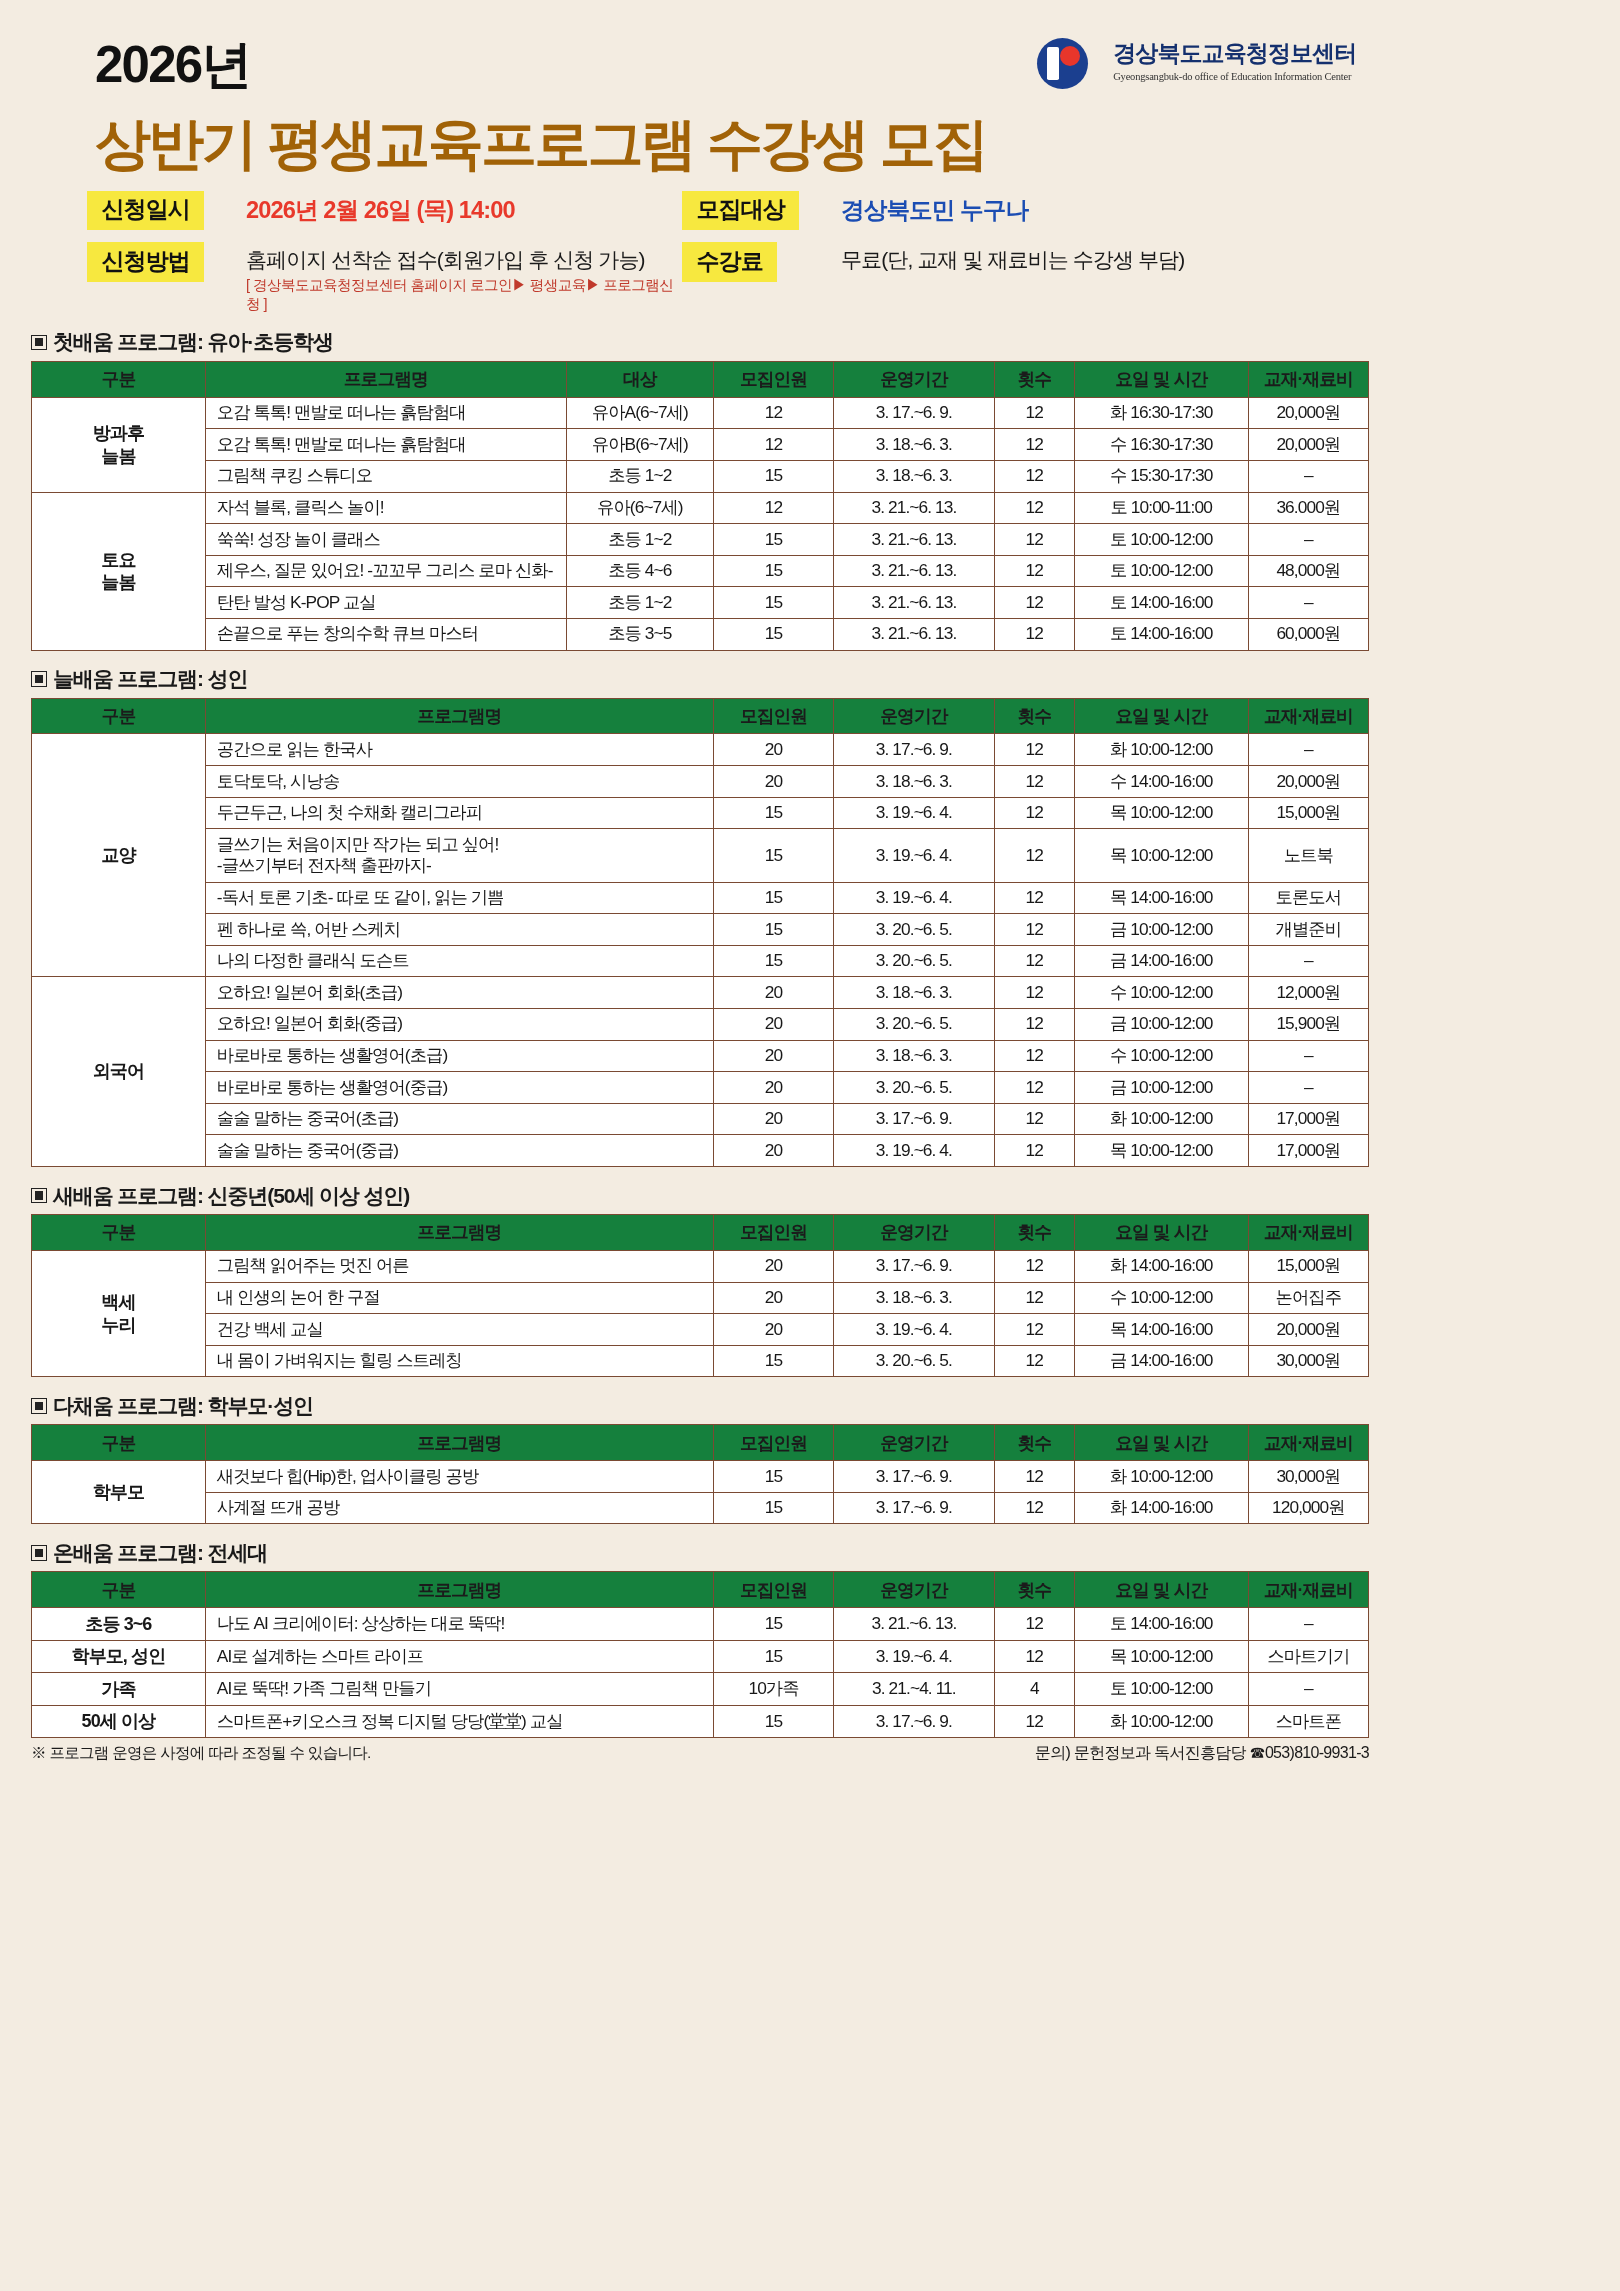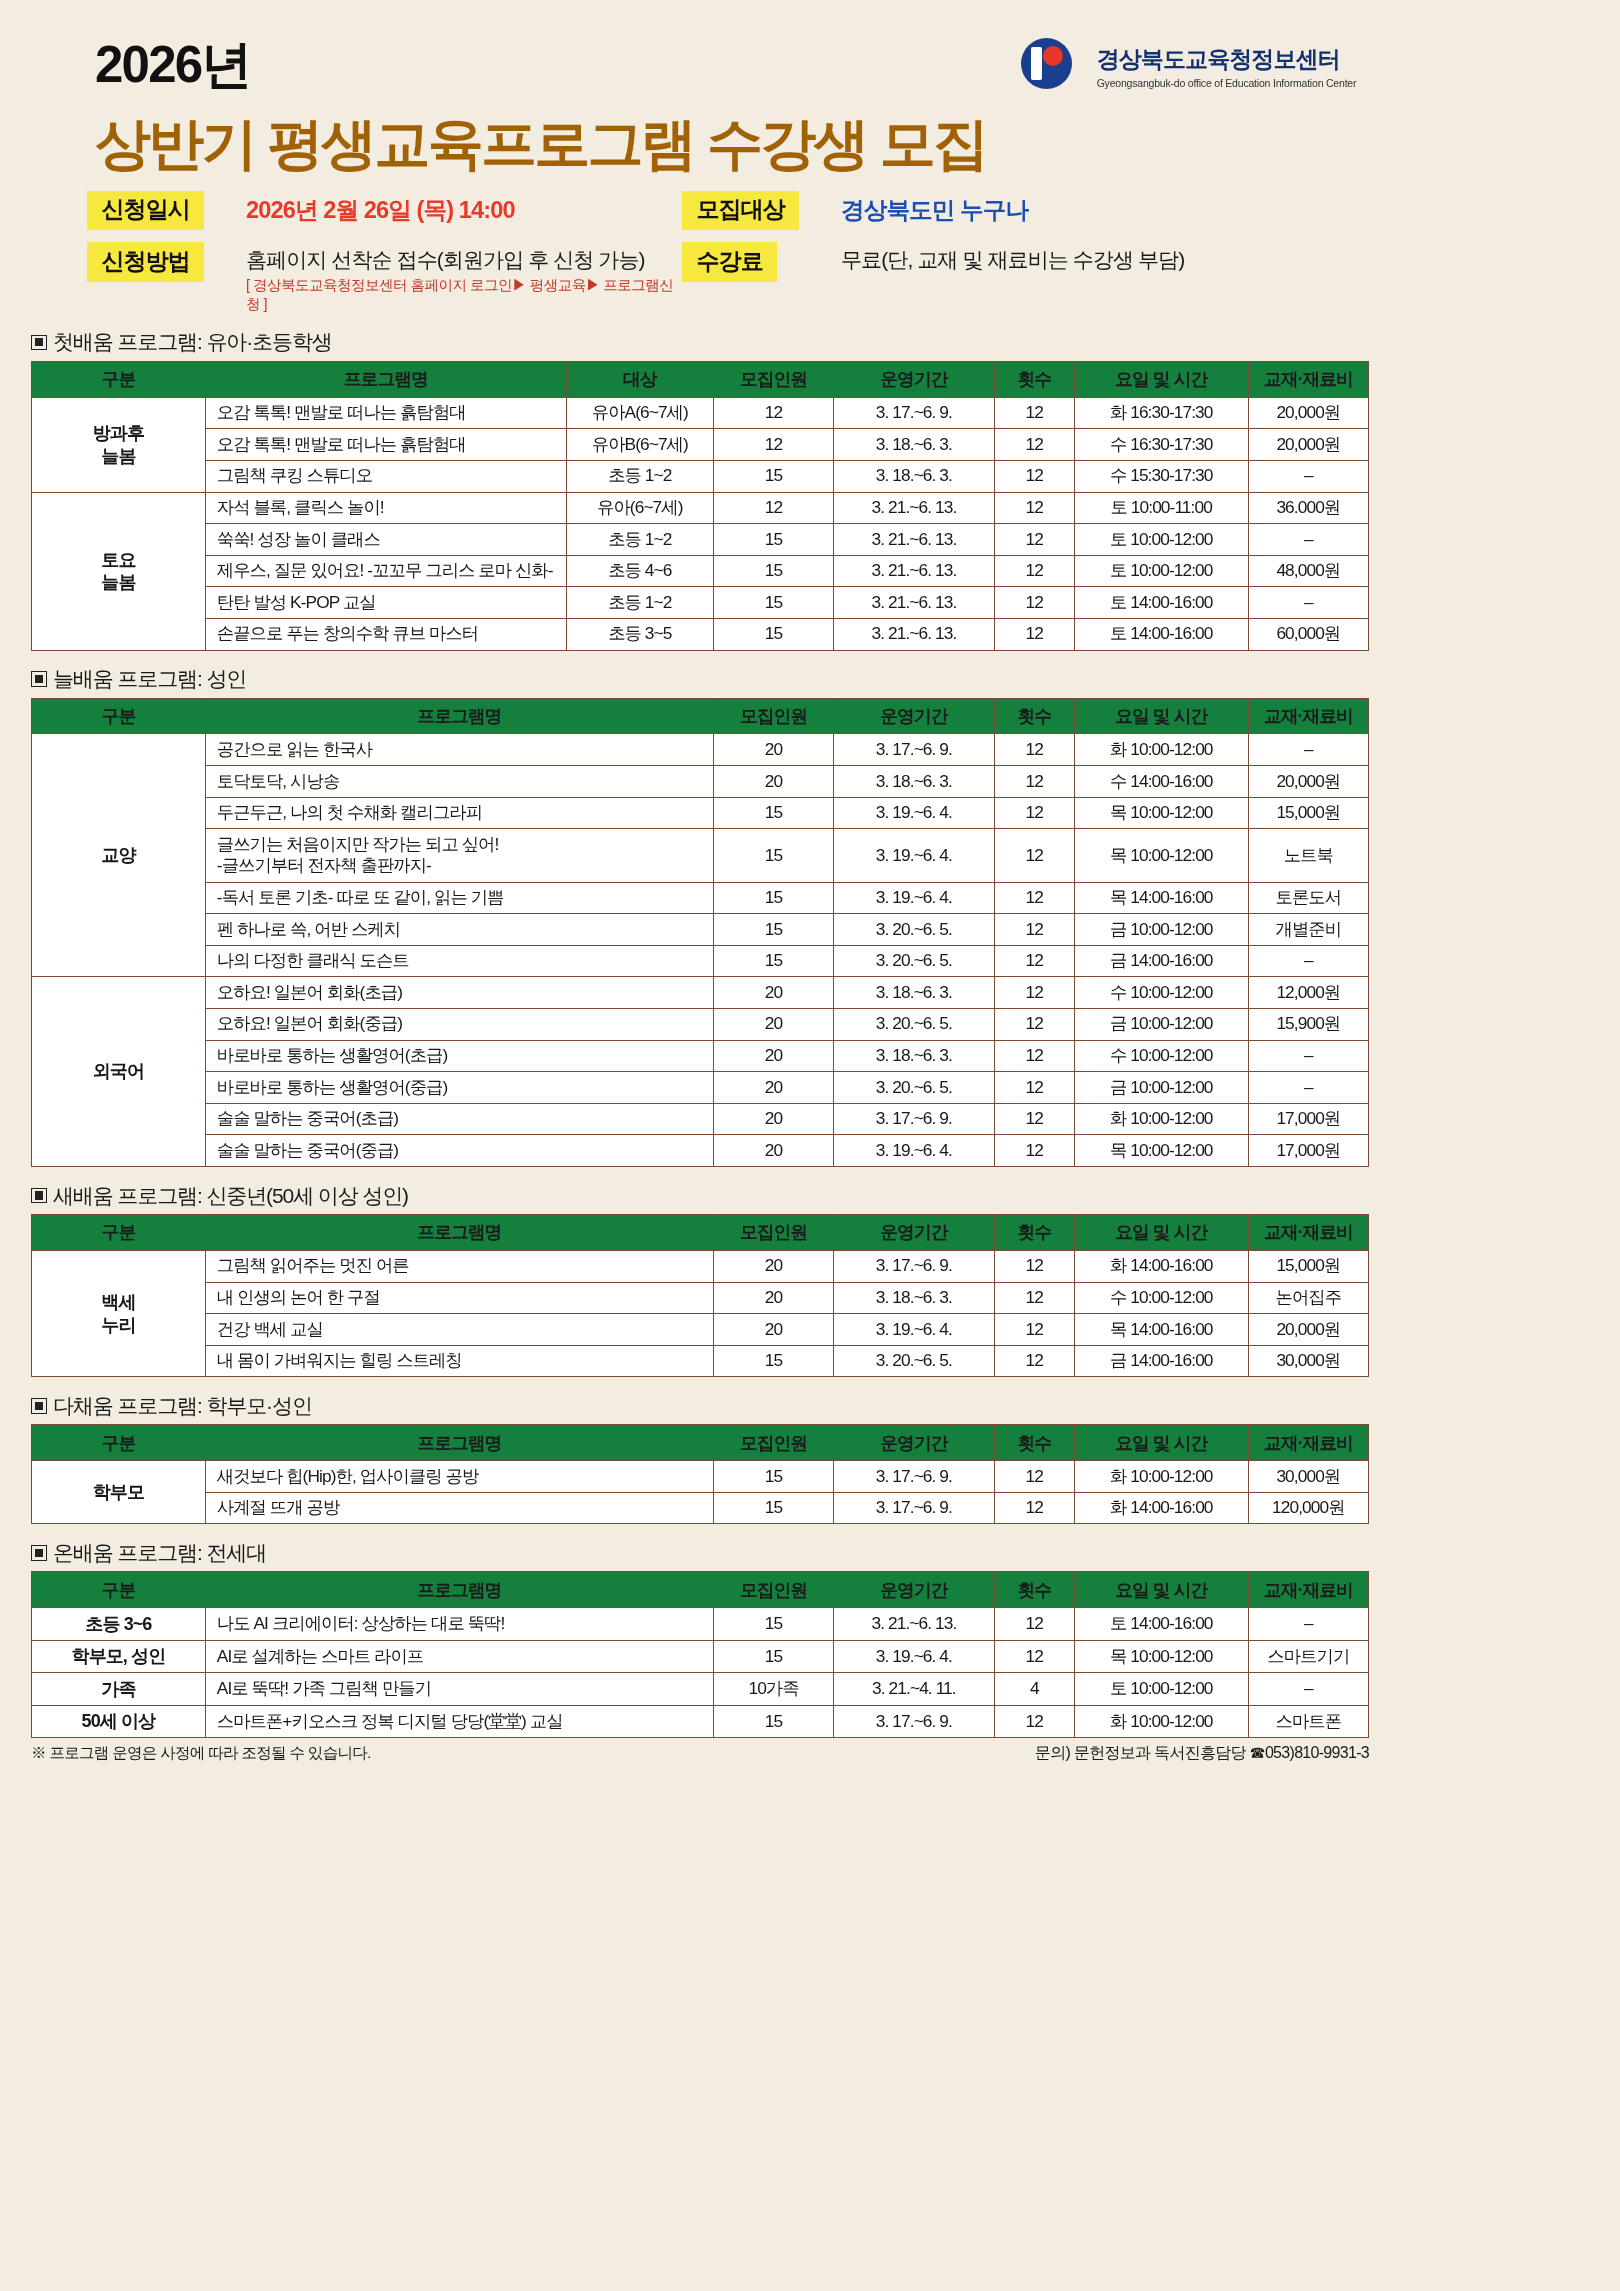--- a/index.html
+++ b/index.html
@@ -33,21 +33,21 @@
   }
   .title-2 {
     font-size: 56px;
     font-weight: bold;
     letter-spacing: -2.7px;
     line-height: 1.1;
     color: #a16207;
     margin-top: 21px;
     white-space: nowrap;
   }
-  .logo { display: flex; align-items: flex-end; gap: 25px; padding-top: 14.5px; padding-right: 12.7px;}
+  .logo { display: flex; align-items: flex-start; gap: 25px; padding-top: 14.5px; padding-right: 12.7px; font-family: Liberation Serif, serif;}
   .logo-mark {
     width: 51px; height: 51px; border-radius: 50%;
     background: #1b3f8f;
     position: relative;
     flex: 0 0 auto;
   }
   .logo-mark:before {
     content:""; position:absolute; left:10px; top:9px;
     width: 11.8px; height: 33px; background:#fff; border-radius: 1.8px;
   }
@@ -90,21 +90,21 @@
     color:#c0392b;
     letter-spacing: -0.5px;
     margin-top: 1.8px;
   }
 
   
   .sec-head {
     margin-top: 14.5px;
     margin-bottom: 4.5px;
     font-size: 21px;
-    font-weight: normal;
+    font-weight: bold;
     letter-spacing: -1.1px;
     display:flex; align-items:center; gap:6.4px;
   }
   .sec-head .sq {
     width: 15.5px; height: 15.5px; border: 1.8px solid #222; position: relative; display:inline-block;
   }
   .sec-head .sq:after {
     content:""; position:absolute; left:2.7px; top:2.7px; right:2.7px; bottom:2.7px; background:#222;
   }
 

